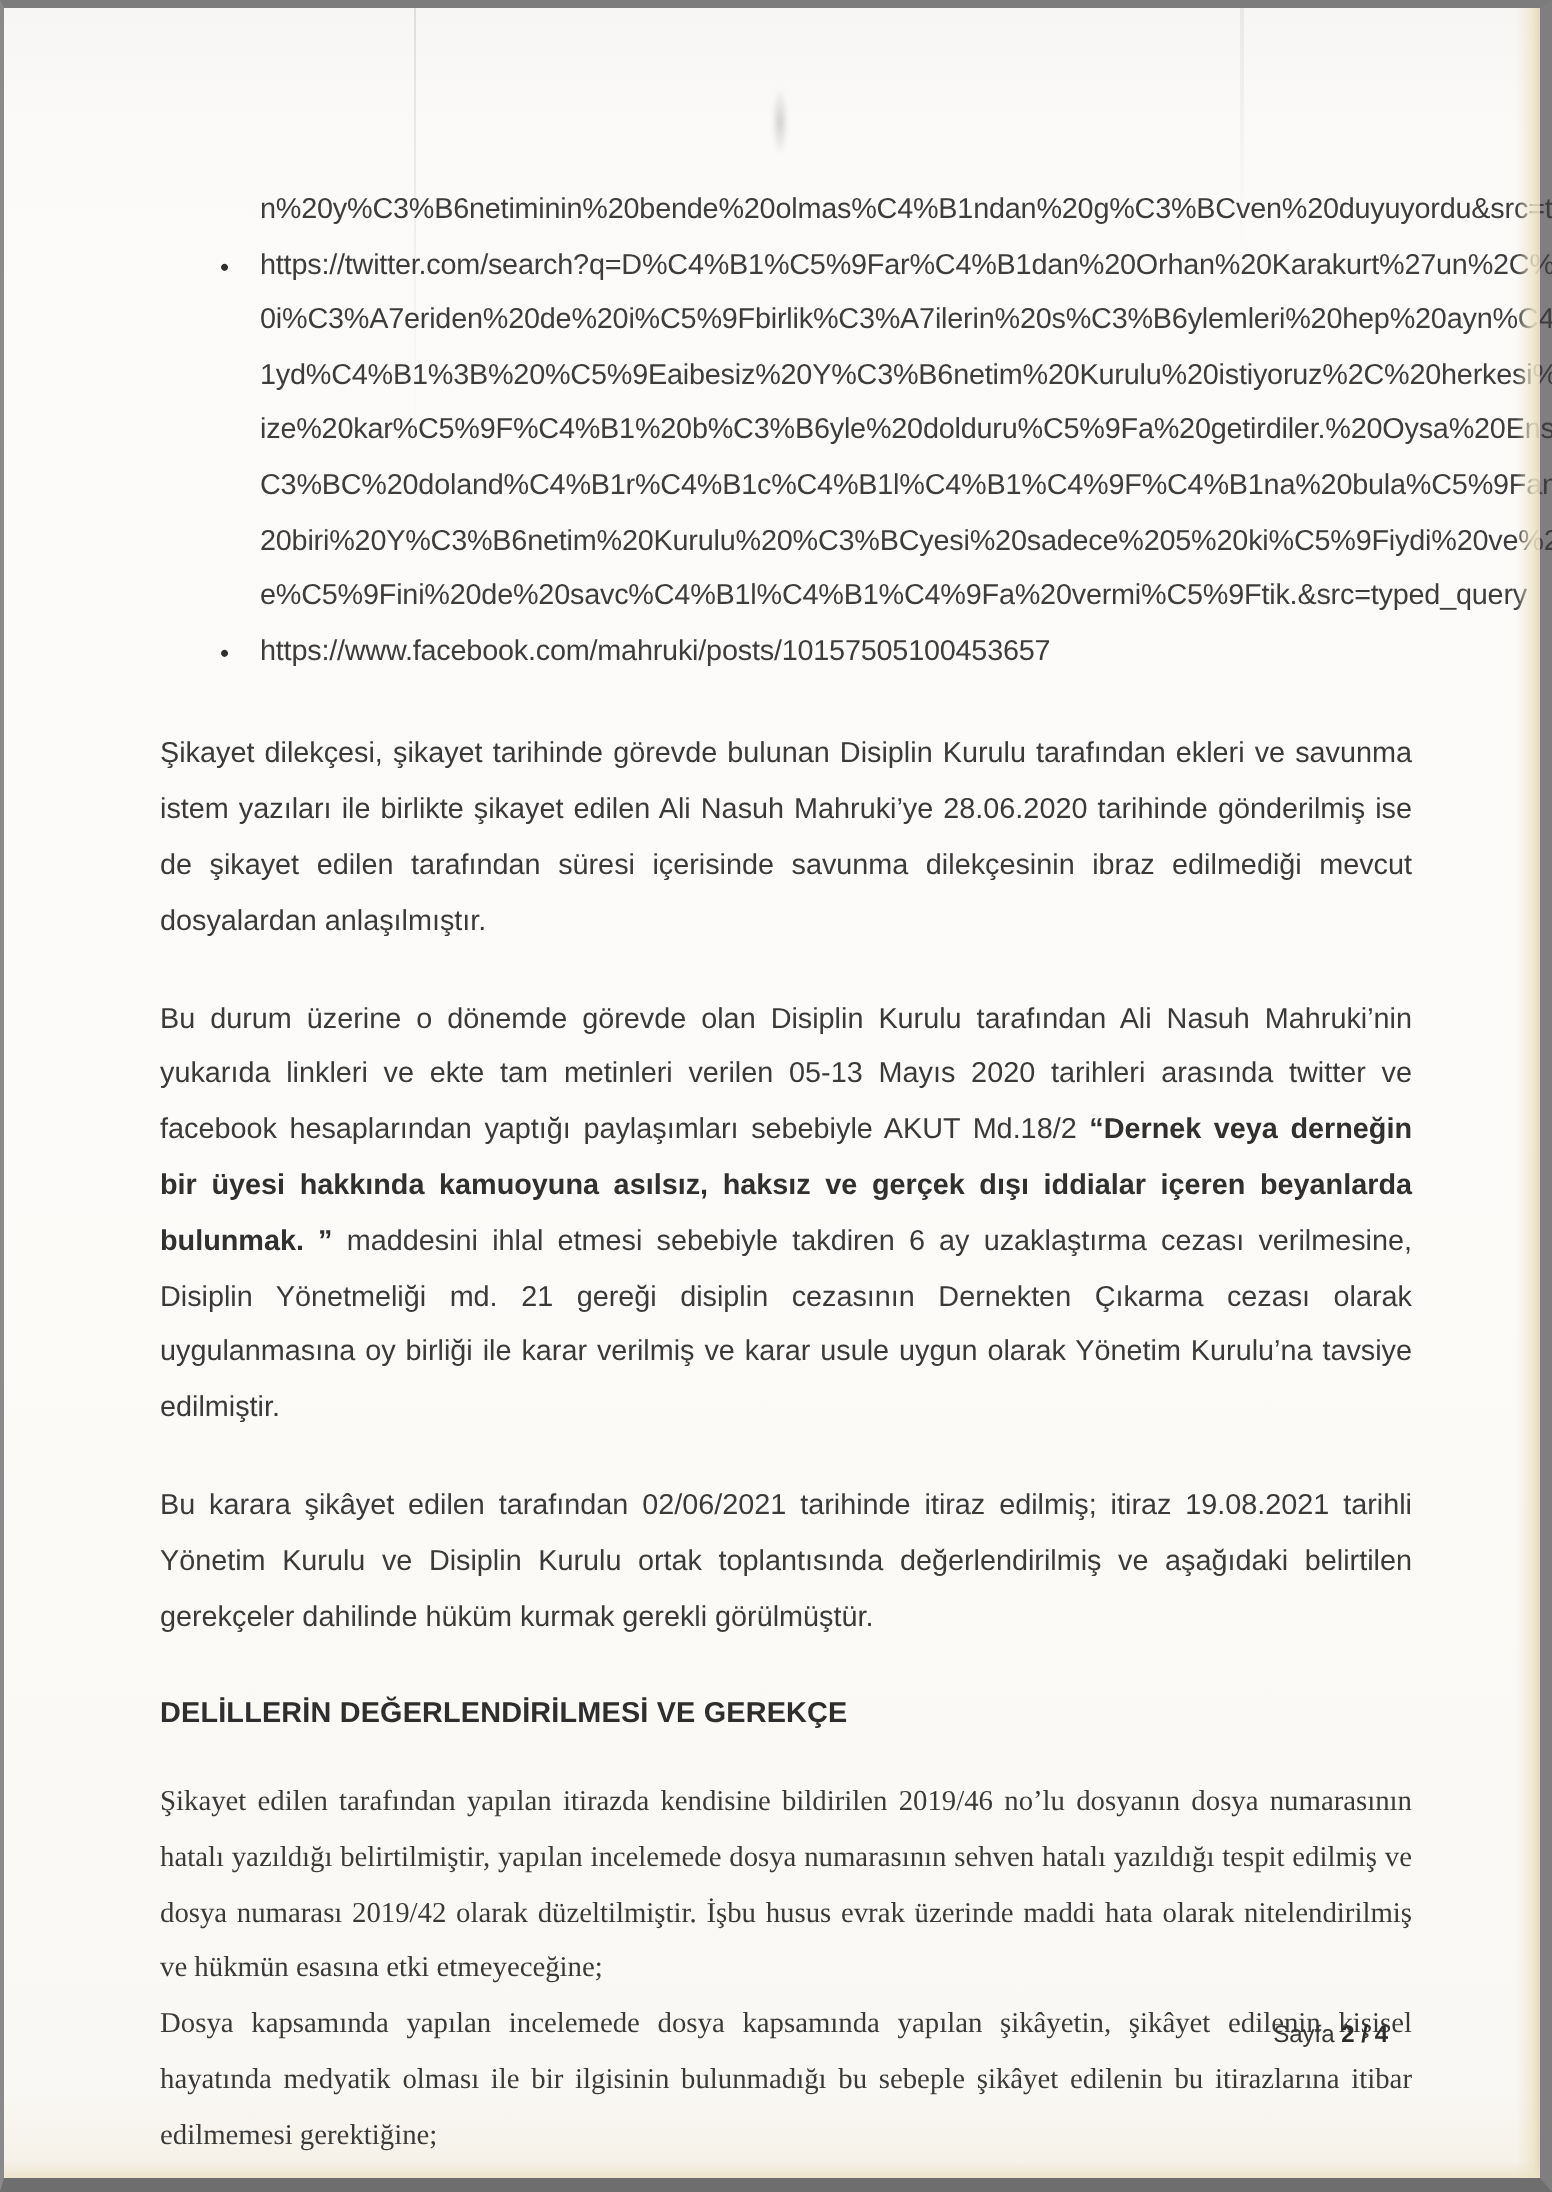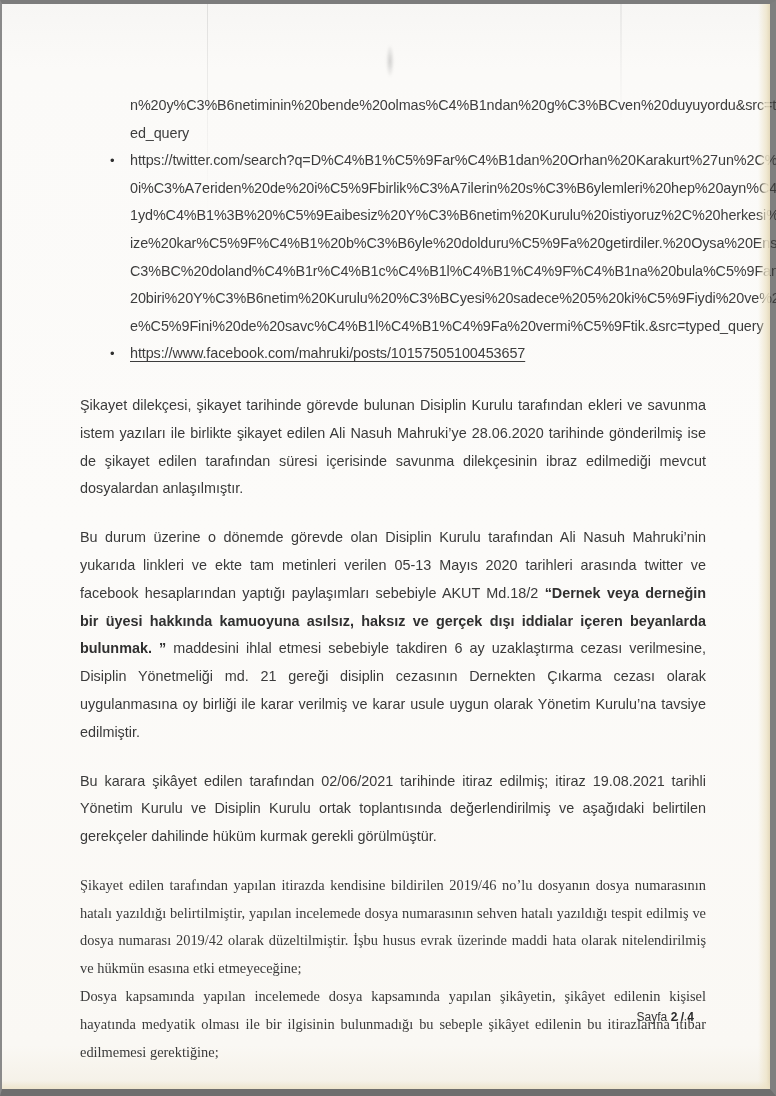--- a/index.html
+++ b/index.html
@@ -57,21 +57,20 @@
     padding-left:50px;
     letter-spacing:-0.1px;
     color:#3d3d3d;
   }
   .bullet-item{position:relative;}
   .bullet-dot{
     position:absolute;left:30px;top:0;
     font-size:13px;color:#2f2f2f;
   }
   .link-underlined .url-line{
-    text-decoration:underline;
     text-underline-offset:3px;
     cursor:pointer;
   }
 
   
   .paras{line-height:27.8px;}
   .para{
     margin:0 0 21px 0;
     text-align:justify;
     color:#3a3a3a;
@@ -94,40 +93,40 @@
 <body>
 
 <div class="scan-page">
   <div class="artifact-fold"></div>
   <div class="artifact-smudge"></div>
   <div class="artifact-streak"></div>
 
   <div class="content">
     <div class="link-list">
         <div class="url-line">n%20y%C3%B6netiminin%20bende%20olmas%C4%B1ndan%20g%C3%BCven%20duyuyordu&amp;src=typ</div>
-        <div class="url-line">ed_query</div>
         <div class="bullet-item">
           <div class="bullet-dot">•</div>
           <div class="url-line">https://twitter.com/search?q=D%C4%B1%C5%9Far%C4%B1dan%20Orhan%20Karakurt%27un%2C%2</div>
           <div class="url-line">0i%C3%A7eriden%20de%20i%C5%9Fbirlik%C3%A7ilerin%20s%C3%B6ylemleri%20hep%20ayn%C4%B</div>
           <div class="url-line">1yd%C4%B1%3B%20%C5%9Eaibesiz%20Y%C3%B6netim%20Kurulu%20istiyoruz%2C%20herkesi%20b</div>
           <div class="url-line">ize%20kar%C5%9F%C4%B1%20b%C3%B6yle%20dolduru%C5%9Fa%20getirdiler.%20Oysa%20Enstit%</div>
           <div class="url-line">C3%BC%20doland%C4%B1r%C4%B1c%C4%B1l%C4%B1%C4%9F%C4%B1na%20bula%C5%9Fan%2C%</div>
           <div class="url-line">20biri%20Y%C3%B6netim%20Kurulu%20%C3%BCyesi%20sadece%205%20ki%C5%9Fiydi%20ve%20b</div>
           <div class="url-line">e%C5%9Fini%20de%20savc%C4%B1l%C4%B1%C4%9Fa%20vermi%C5%9Ftik.&amp;src=typed_query</div>
         </div>
         <div class="bullet-item link-underlined">
           <div class="bullet-dot">•</div>
           <div class="url-line">https://www.facebook.com/mahruki/posts/10157505100453657</div>
         </div>
       </div>
     <div class="paras">
         <p class="para"><span>Şikayet dilekçesi, şikayet tarihinde görevde bulunan Disiplin Kurulu tarafından ekleri ve savunma istem yazıları ile birlikte şikayet edilen Ali Nasuh Mahruki’ye 28.06.2020 tarihinde gönderilmiş ise de şikayet edilen tarafından süresi içerisinde savunma dilekçesinin ibraz edilmediği mevcut dosyalardan anlaşılmıştır.</span></p>
         <p class="para"><span>Bu durum üzerine o dönemde görevde olan Disiplin Kurulu tarafından Ali Nasuh Mahruki’nin yukarıda linkleri ve ekte tam metinleri verilen 05-13 Mayıs 2020 tarihleri arasında twitter ve facebook hesaplarından yaptığı paylaşımları sebebiyle AKUT Md.18/2 </span><b>“Dernek veya derneğin bir üyesi hakkında kamuoyuna asılsız, haksız ve gerçek dışı iddialar içeren beyanlarda bulunmak. ”</b><span> maddesini ihlal etmesi sebebiyle takdiren 6 ay uzaklaştırma cezası verilmesine, Disiplin Yönetmeliği md. 21 gereği disiplin cezasının Dernekten Çıkarma cezası olarak uygulanmasına oy birliği ile karar verilmiş ve karar usule uygun olarak Yönetim Kurulu’na tavsiye edilmiştir.</span></p>
         <p class="para"><span>Bu karara şikâyet edilen tarafından 02/06/2021 tarihinde itiraz edilmiş; itiraz 19.08.2021 tarihli Yönetim Kurulu ve Disiplin Kurulu ortak toplantısında değerlendirilmiş ve aşağıdaki belirtilen gerekçeler dahilinde hüküm kurmak gerekli görülmüştür.</span></p>
+        <div class="heading">DELİLLERİN DEĞERLENDİRİLMESİ VE GEREKÇE</div>
         <p class="para tight"><span>Şikayet edilen tarafından yapılan itirazda kendisine bildirilen 2019/46 no’lu dosyanın dosya numarasının hatalı yazıldığı belirtilmiştir, yapılan incelemede dosya numarasının sehven hatalı yazıldığı tespit edilmiş ve dosya numarası 2019/42 olarak düzeltilmiştir. İşbu husus evrak üzerinde maddi hata olarak nitelendirilmiş ve hükmün esasına etki etmeyeceğine;</span></p>
         <p class="para tight"><span>Dosya kapsamında yapılan incelemede dosya kapsamında yapılan şikâyetin, şikâyet edilenin kişisel hayatında medyatik olması ile bir ilgisinin bulunmadığı bu sebeple şikâyet edilenin bu itirazlarına itibar edilmemesi gerektiğine;</span></p>
       </div>
   </div>
 
   <div class="footer"><span>Sayfa </span><b>2 / 4</b></div>
 
   <div class="edge-cream-right"></div>
   <div class="edge-cream-bottom"></div>
 </div>

